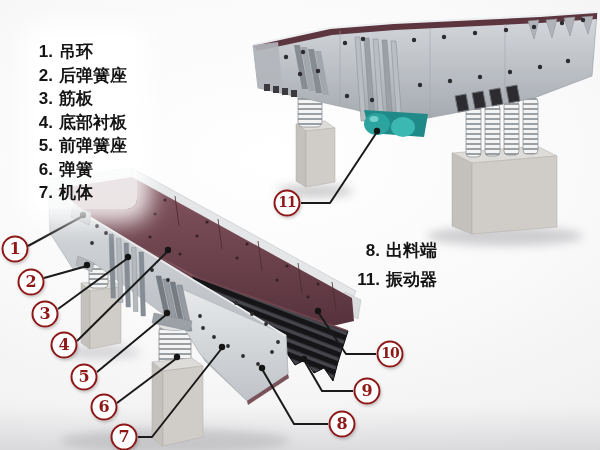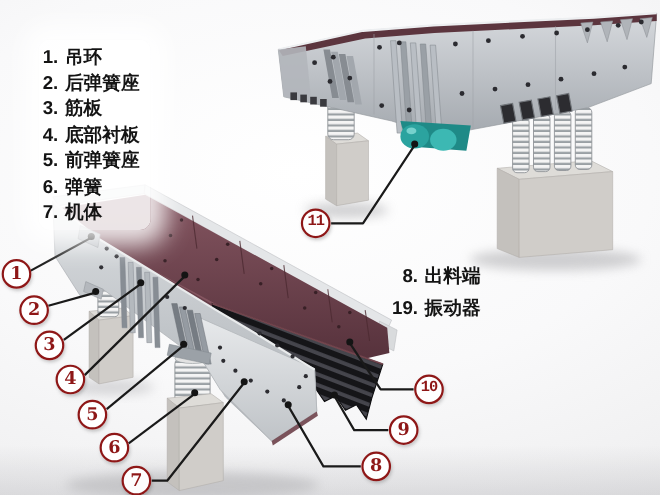--- a/index.html
+++ b/index.html
@@ -22,21 +22,21 @@
   .legend-right .num{width:24px;margin-right:6px;}
   .callout{
     position:absolute;width:27px;height:27px;box-sizing:border-box;
     border:2.5px solid #8e1717;border-radius:50%;
     background:rgba(255,255,255,.96);color:#8e1717;
     font-family:"DejaVu Serif","Liberation Serif",serif;font-weight:700;
     font-size:16px;line-height:21px;text-align:center;
     transform:translate(-50%,-50%);z-index:3;
     box-shadow:1px 2px 3px rgba(60,60,60,.25);
   }
-  .callout.two{font-size:14px;letter-spacing:-1px;font-family:Liberation Mono, monospace;}
+  .callout.two{font-size:14px;letter-spacing:-1px;}
 </style>
 </head>
 <body>
 
 <div class="stage">
 
   <svg class="scene" width="600" height="450" viewBox="0 0 600 450">
     <defs>
       <linearGradient id="bodyU" x1="0" y1="0" x2="0" y2="1">
         <stop offset="0" stop-color="#d6d9dd"></stop>
@@ -299,21 +299,21 @@
     <div class="row"><span class="num">2.</span><span>后弹簧座</span></div>
     <div class="row"><span class="num">3.</span><span>筋板</span></div>
     <div class="row"><span class="num">4.</span><span>底部衬板</span></div>
     <div class="row"><span class="num">5.</span><span>前弹簧座</span></div>
     <div class="row"><span class="num">6.</span><span>弹簧</span></div>
     <div class="row"><span class="num">7.</span><span>机体</span></div>
   </div>
 
   <div class="legend legend-right">
     <div class="row"><span class="num">8.</span><span>出料端</span></div>
-    <div class="row"><span class="num">19.</span><span>振动器</span></div>
+    <div class="row"><span class="num">11.</span><span>振动器</span></div>
   </div>
 
   <div class="callout" style="left:15px;top:249px">1</div>
   <div class="callout" style="left:31px;top:282px">2</div>
   <div class="callout" style="left:45px;top:314px">3</div>
   <div class="callout" style="left:64px;top:345px">4</div>
   <div class="callout" style="left:84px;top:377px">5</div>
   <div class="callout" style="left:104px;top:407px">6</div>
   <div class="callout" style="left:124px;top:437px">7</div>
   <div class="callout" style="left:342px;top:424px">8</div>

